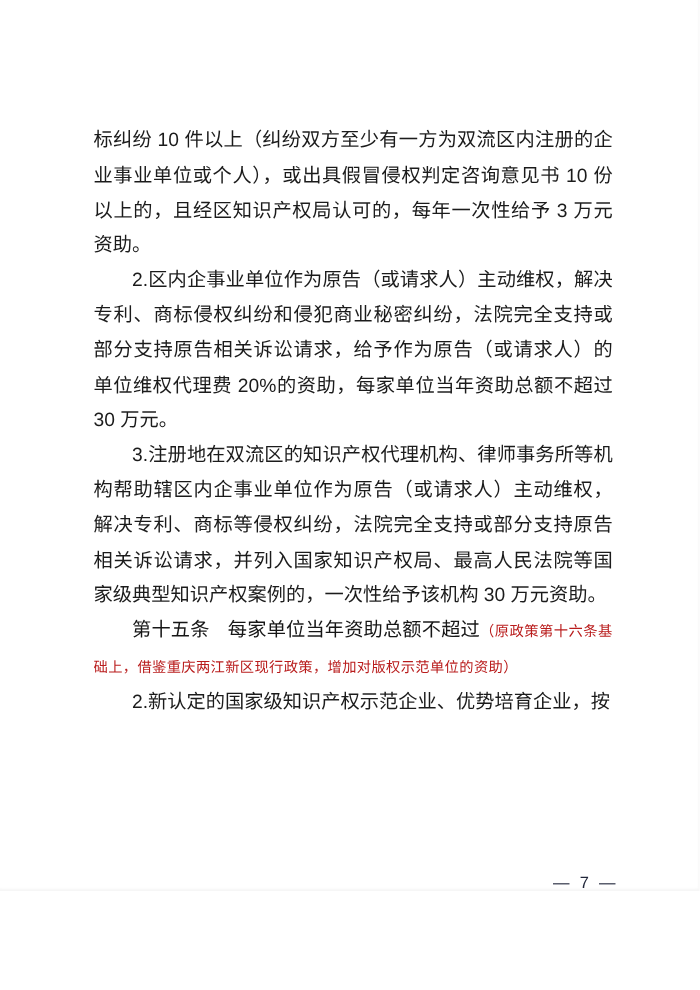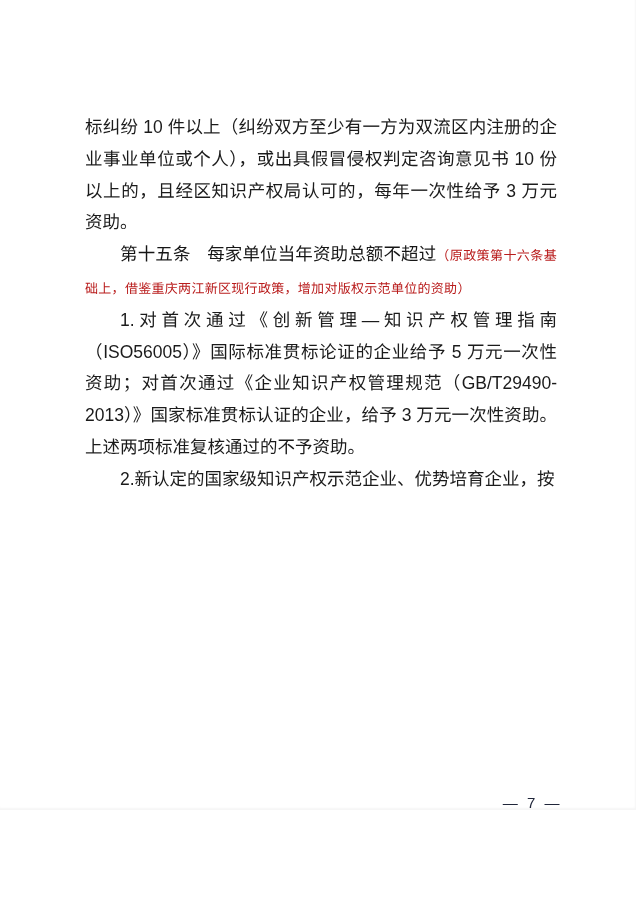--- a/index.html
+++ b/index.html
@@ -58,25 +58,26 @@
   }
 </style>
 </head>
 <body>
 
 <div class="page">
   <main class="content">
 
     <p class="para no-indent">标纠纷 10 件以上（纠纷双方至少有一方为双流区内注册的企业事业单位或个人），或出具假冒侵权判定咨询意见书 10 份以上的，且经区知识产权局认可的，每年一次性给予 3 万元资助。</p>
 
+    <p class="para indent">2.区内企事业单位作为原告（或请求人）主动维权，解决专利、商标侵权纠纷和侵犯商业秘密纠纷，法院完全支持或部分支持原告相关诉讼请求，给予作为原告（或请求人）的单位维权代理费 20%的资助，每家单位当年资助总额不超过 30 万元。</p>
 
+    <p class="para indent">3.注册地在双流区的知识产权代理机构、律师事务所等机构帮助辖区内企事业单位作为原告（或请求人）主动维权，解决专利、商标等侵权纠纷，法院完全支持或部分支持原告相关诉讼请求，并列入国家知识产权局、最高人民法院等国家级典型知识产权案例的，一次性给予该机构 30 万元资助。</p>
 
     <p class="para indent"><span class="article-no">第十五条</span><span class="article-title">每家单位当年资助总额不超过</span><span class="article-note">（原政策第十六条基础上，借鉴重庆两江新区现行政策，增加对版权示范单位的资助）</span></p>
 
-    <p class="para indent">1.对首次通过《创新管理—知识产权管理指南（ISO56005）》国际标准贯标论证的企业给予 5 万元一次性资助；对首次通过《企业知识产权管理规范（GB/T29490-2013）》国家标准贯标认证的企业，给予 3 万元一次性资助。上述两项标准复核通过的不予资助。</p>
 
     <p class="para indent">2.新认定的国家级知识产权示范企业、优势培育企业，按</p>
 
   </main>
 
   <footer class="page-footer">
     <span>— 7 —</span>
   </footer>
 </div>
 

